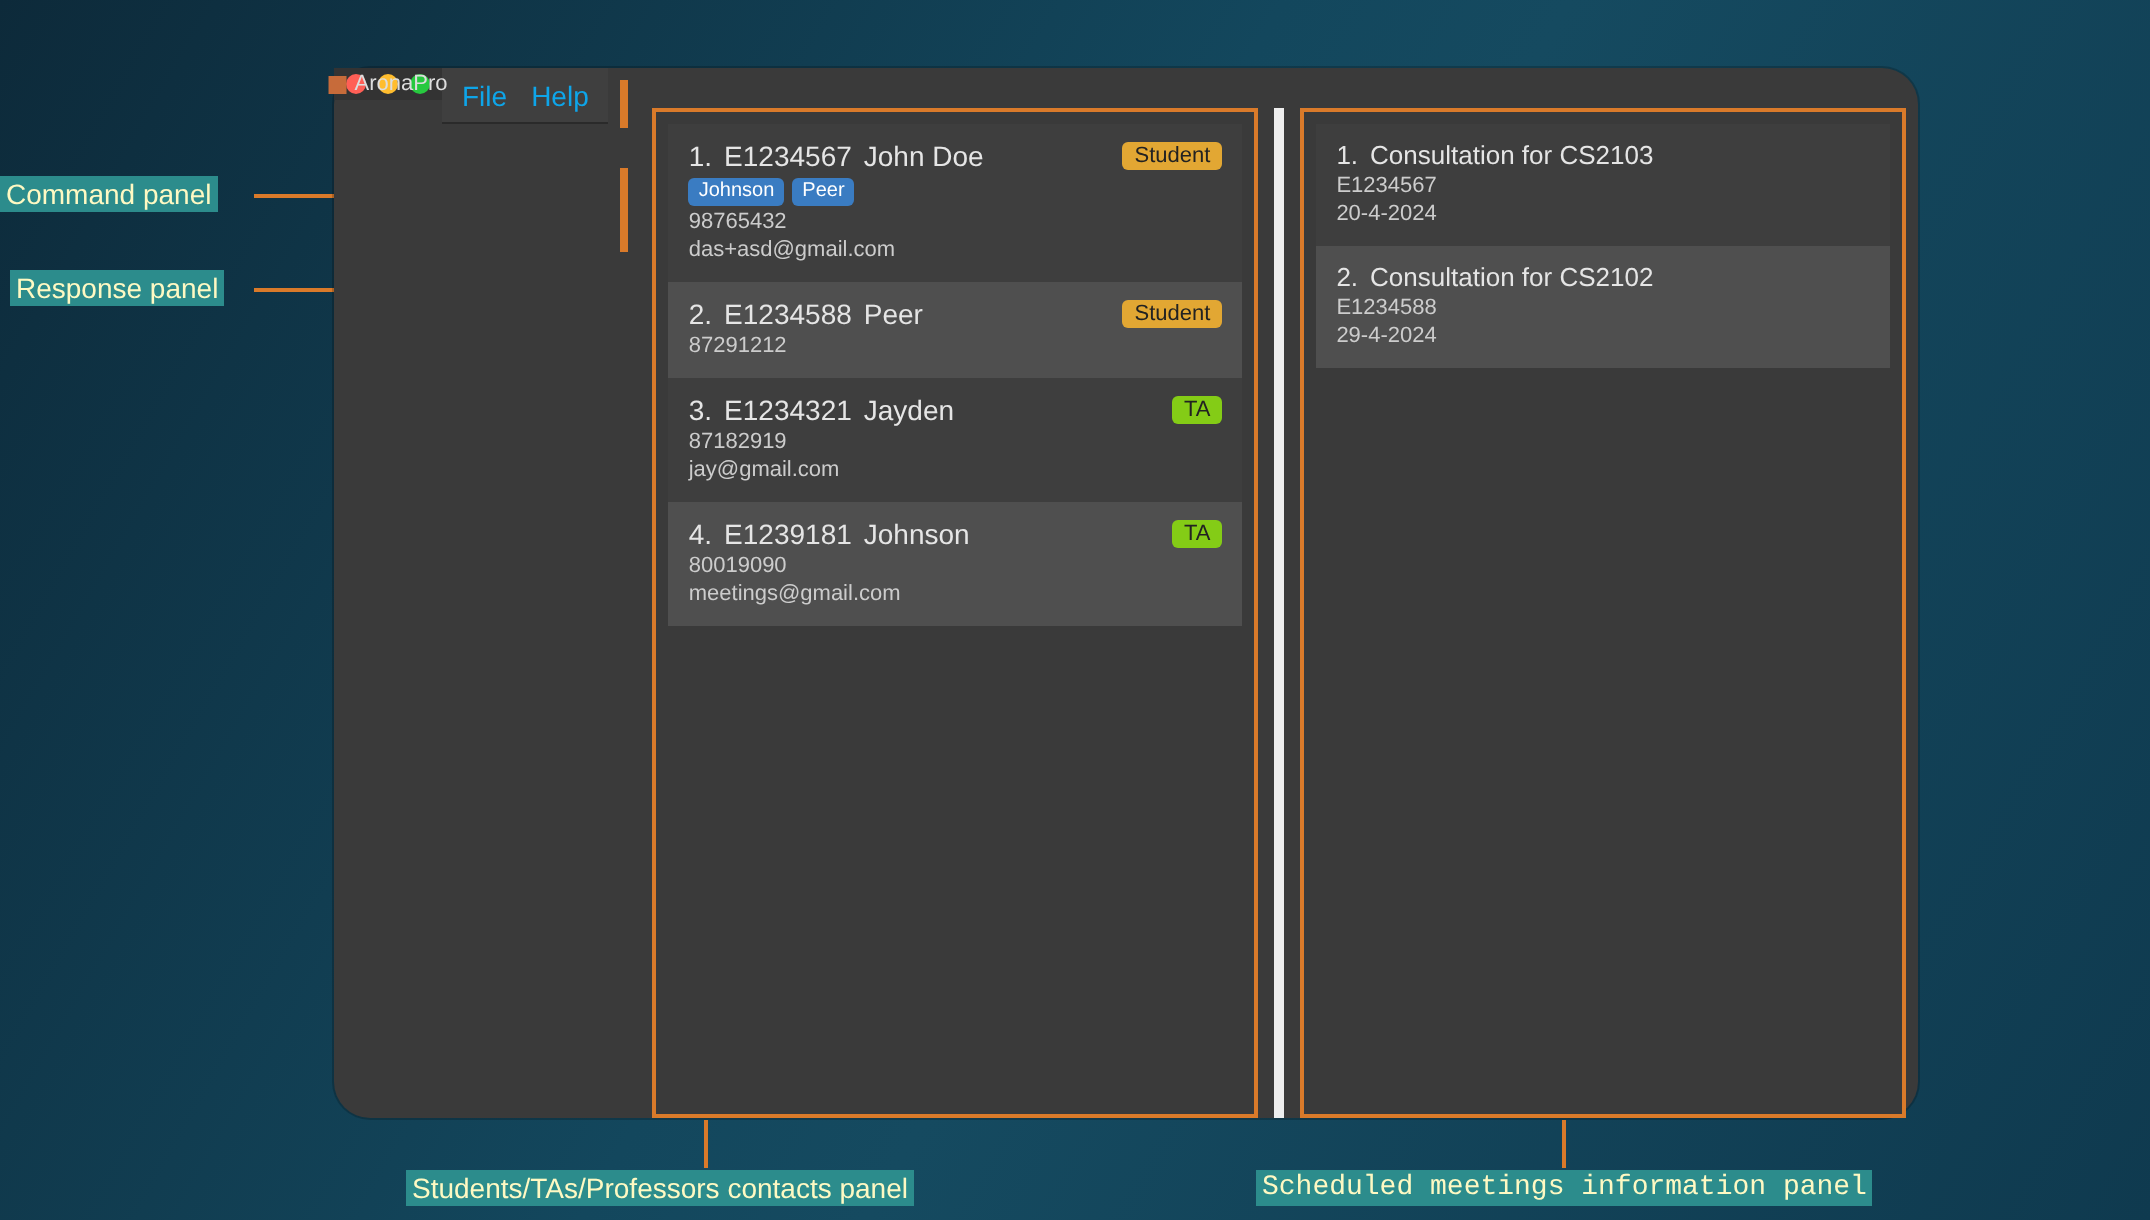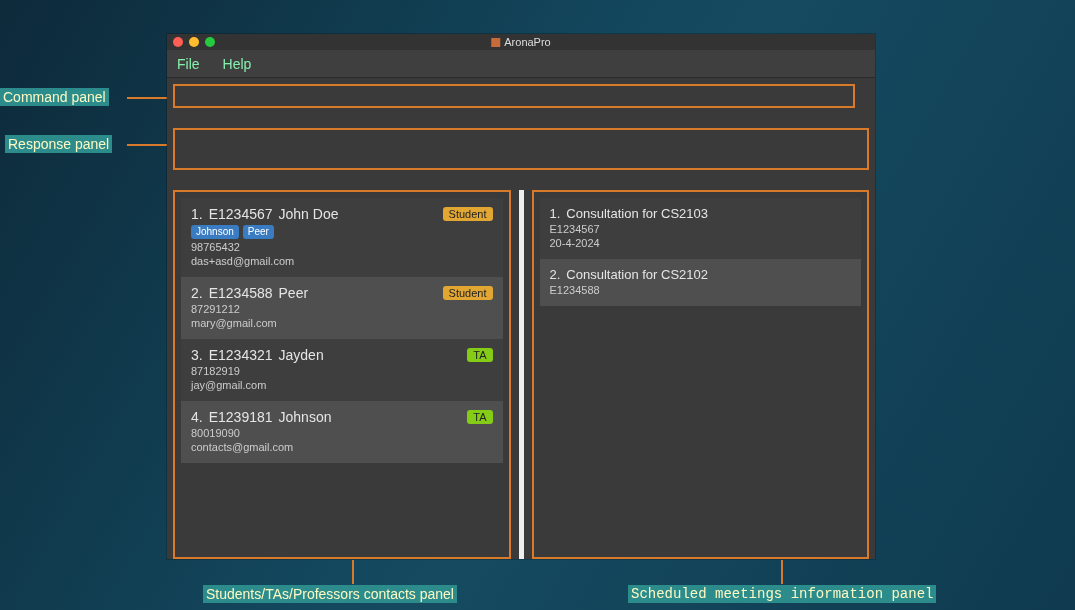--- a/index.html
+++ b/index.html
@@ -26,26 +26,27 @@
   }
   .annot-line-v {
     position: absolute;
     background: #d97a2a;
     width: 2px;
   }
   .window {
     position: absolute;
     left: 167px;
     top: 34px;
-    width: 708px;
+    width: 792px;
     height: 525px;
     background: #3a3a3a;
     display: flex;
-    flex-direction: column;
+    flex-direction: row;
     box-shadow: 0 0 0 1px rgba(0,0,0,0.2);
+    border-radius: 18px;
   }
   .titlebar {
     height: 16px;
     background: #333;
     display: flex;
     align-items: center;
     padding: 0 6px;
     position: relative;
   }
   .tl-dots { display: flex; gap: 6px; }
@@ -66,23 +67,23 @@
   .tl-title-icon {
     width: 9px; height: 9px;
     background: #c76b3a;
     display: inline-block;
   }
   .menubar {
     height: 28px;
     background: #3f3f3f;
     display: flex;
     align-items: center;
-    gap: 23px;
+    gap: 12px;
     padding: 0 10px;
-    color: #86efac;
+    color: #0ea5e9;
     font-size: 14px;
     border-bottom: 1px solid #2a2a2a;
   }
   .menubar span { cursor: default; }
   .panel-area {
     padding: 6px 6px 0 6px;
     display: flex;
     flex-direction: column;
     gap: 6px;
   }
@@ -223,21 +224,20 @@
           </div>
           <div class="row row-light">
             <div class="row-head">
               <span class="idx">2.</span>
               <span class="rid">E1234588</span>
               <span class="rname">Peer</span>
               <span class="spacer"></span>
               <span class="badge badge-student">Student</span>
             </div>
             <div class="sub">87291212</div>
-            <div class="sub">mary@gmail.com</div>
           </div>
           <div class="row row-dark">
             <div class="row-head">
               <span class="idx">3.</span>
               <span class="rid">E1234321</span>
               <span class="rname">Jayden</span>
               <span class="spacer"></span>
               <span class="badge badge-ta">TA</span>
             </div>
             <div class="sub">87182919</div>
@@ -245,38 +245,39 @@
           </div>
           <div class="row row-light">
             <div class="row-head">
               <span class="idx">4.</span>
               <span class="rid">E1239181</span>
               <span class="rname">Johnson</span>
               <span class="spacer"></span>
               <span class="badge badge-ta">TA</span>
             </div>
             <div class="sub">80019090</div>
-            <div class="sub">contacts@gmail.com</div>
+            <div class="sub">meetings@gmail.com</div>
           </div>
         </div>
     </div>
     <div class="lists-divider"></div>
     <div class="list-panel">
       <div class="list-inner" id="meetings-list">
           <div class="row meet-row row-dark">
             <div class="row-head">
               <span>1.</span>
               <span>Consultation for CS2103</span>
             </div>
             <div class="sub">E1234567</div>
             <div class="sub">20-4-2024</div>
           </div>
           <div class="row meet-row row-light">
             <div class="row-head">
               <span>2.</span>
               <span>Consultation for CS2102</span>
             </div>
             <div class="sub">E1234588</div>
+            <div class="sub">29-4-2024</div>
           </div>
         </div>
     </div>
   </div>
 </div>
 
 </body></html>

